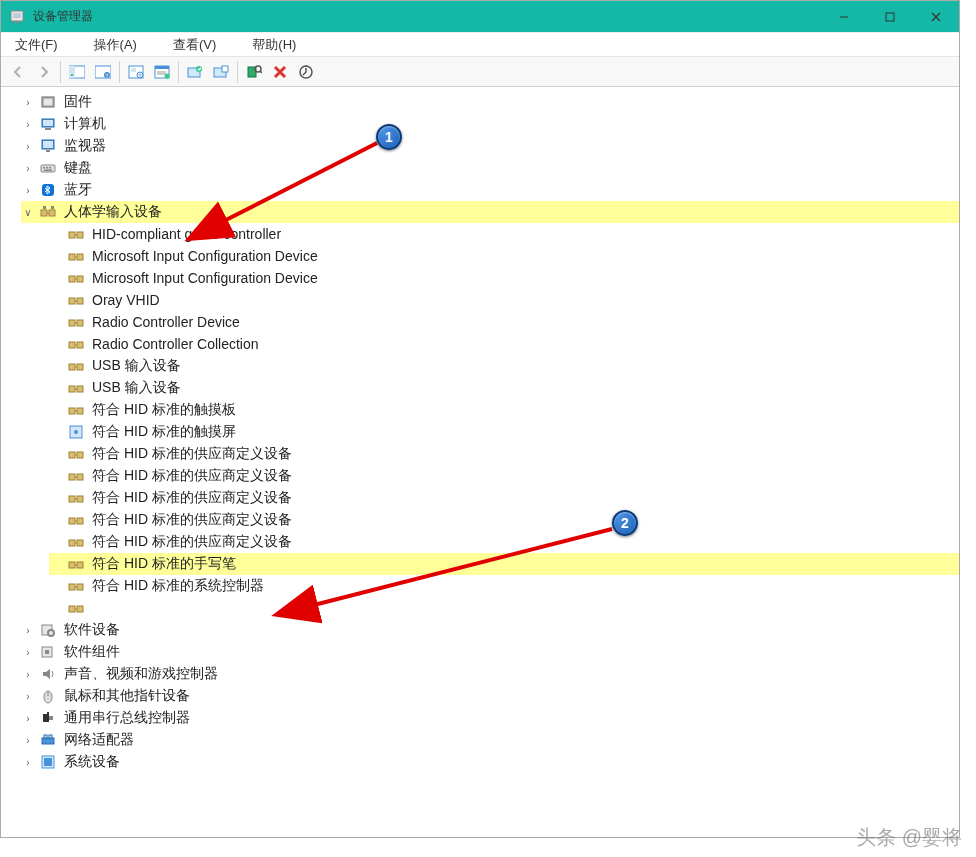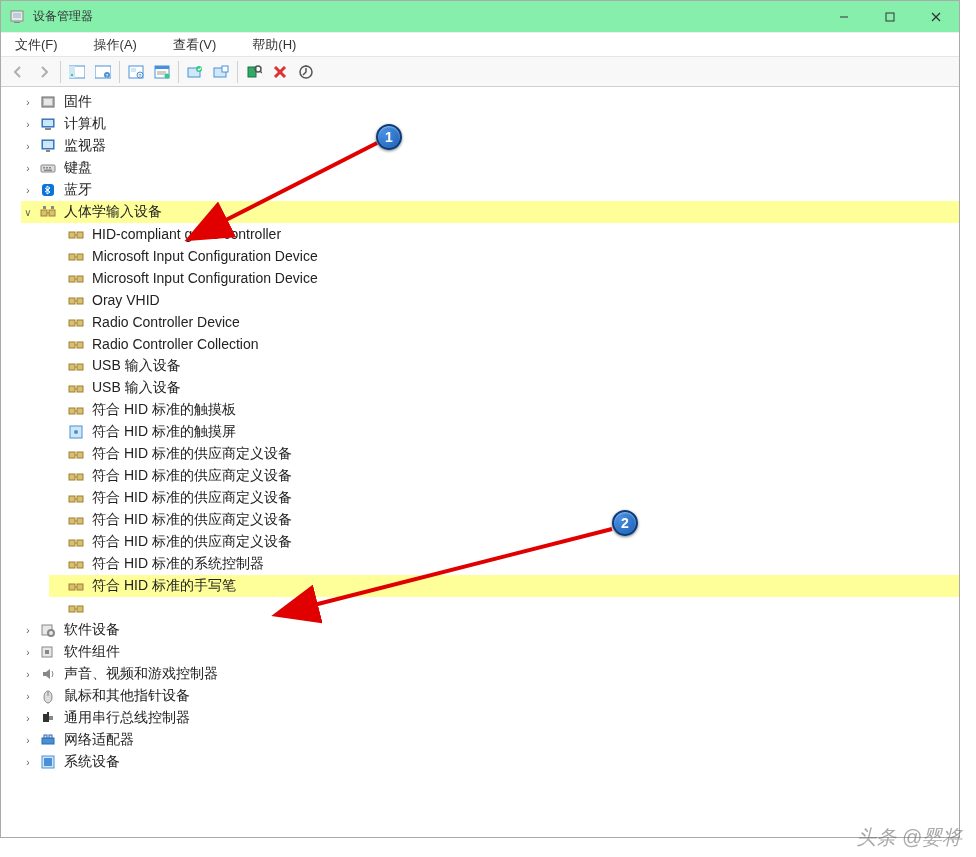--- a/index.html
+++ b/index.html
@@ -1,18 +1,18 @@
 <!DOCTYPE html>
 <html><head>
   <meta charset="utf-8">
   <style>
     * { margin: 0; padding: 0; box-sizing: border-box; font-family: "Microsoft YaHei", "Segoe UI", sans-serif; }
     body { background: #fff; width: 976px; height: 857px; position: relative; overflow: hidden; }
     .window { width: 960px; height: 838px; border: 1px solid #aaa; background: #fff; display: flex; flex-direction: column; position: relative; }
-    .titlebar { height: 32px; display: flex; align-items: center; padding: 0 8px; font-size: 12px; color: #333; background: #86efac; border-bottom: 1px solid #eee; position: relative; }
+    .titlebar { height: 32px; display: flex; align-items: center; padding: 0 8px; font-size: 12px; color: #333; background: #14b8a6; border-bottom: 1px solid #eee; position: relative; }
     .titlebar .app-icon { width: 16px; height: 16px; margin-right: 8px; display: inline-flex; align-items: center; justify-content: center; }
     .window-controls { position: absolute; right: 0; top: 0; display: flex; height: 32px; }
     .window-controls .ctrl { width: 46px; display: flex; align-items: center; justify-content: center; cursor: pointer; }
     .menubar { height: 24px; display: flex; align-items: center; padding: 0 8px; font-size: 13px; color: #333; border-bottom: 1px solid #e5e5e5; gap: 24px; }
     .menubar .menu-item { padding: 2px 6px; cursor: default; }
     .toolbar { height: 30px; display: flex; align-items: center; border-bottom: 1px solid #d0d0d0; background: #f8f8f8; padding: 0 4px; gap: 0; }
     .toolbar .sep { width: 1px; height: 22px; background: #d0d0d0; margin: 0 3px; }
     .toolbar .tbtn { width: 26px; height: 24px; display: flex; align-items: center; justify-content: center; cursor: pointer; border: 1px solid transparent; }
     .toolbar .tbtn.disabled { opacity: 0.45; cursor: default; }
     .content { flex: 1; display: flex; overflow: hidden; border-top: none; }
@@ -25,21 +25,21 @@
     .node .ico { width: 18px; height: 18px; display: flex; align-items: center; justify-content: center; flex-shrink: 0; }
     .node .label { white-space: nowrap; padding: 1px 3px; }
     .children { margin-left: 28px; }
     .children .node { padding-left: 0; }
     .highlight { background: #ffff99; }
     
     .ico svg { width: 16px; height: 16px; }
     
     .arrow-svg { position: absolute; pointer-events: none; z-index: 50; }
     .badge { position: absolute; width: 26px; height: 26px; border-radius: 50%; background: radial-gradient(circle at 30% 30%, #4a90e2, #1a5fb4); border: 2px solid #0a3b78; display: flex; align-items: center; justify-content: center; color: #fff; font-weight: bold; font-size: 14px; z-index: 51; box-shadow: inset 0 1px 2px rgba(255,255,255,0.5), 0 1px 3px rgba(0,0,0,0.5); }
-    .watermark { position: absolute; bottom: 6px; right: 14px; font-size: 20px; color: rgba(100,100,100,0.55); font-family: "Microsoft YaHei", sans-serif; z-index: 60; font-style: italic; }
+    .watermark { position: absolute; bottom: 6px; right: 14px; font-size: 20px; color: rgba(100,100,100,0.55); font-family: "Microsoft YaHei", sans-serif; z-index: 60; }
   </style>
 </head>
 <body>
 
 <div class="window">
 
   <div class="titlebar">
     <span class="app-icon">
       <svg viewBox="0 0 16 16">
           <rect x="2" y="2" width="12" height="10" fill="#e8e8e8" stroke="#888"></rect>
@@ -385,41 +385,41 @@
             <span class="expander"></span>
             <span class="ico">
               <svg viewBox="0 0 16 16">
                 <rect x="1" y="6" width="6" height="6" fill="#d8c070" stroke="#a08030"></rect>
                 <rect x="9" y="6" width="6" height="6" fill="#d8c070" stroke="#a08030"></rect>
                 <line x1="7" y1="9" x2="9" y2="9" stroke="#a08030"></line>
               </svg>
             </span>
             <span class="label">符合 HID 标准的供应商定义设备</span>
           </div>
+          <div class="node highlight">
+            <span class="expander"></span>
+            <span class="ico">
+              <svg viewBox="0 0 16 16">
+                <rect x="1" y="6" width="6" height="6" fill="#d8c070" stroke="#a08030"></rect>
+                <rect x="9" y="6" width="6" height="6" fill="#d8c070" stroke="#a08030"></rect>
+                <line x1="7" y1="9" x2="9" y2="9" stroke="#a08030"></line>
+              </svg>
+            </span>
+            <span class="label">符合 HID 标准的手写笔</span>
+          </div>
           <div class="node">
             <span class="expander"></span>
             <span class="ico">
               <svg viewBox="0 0 16 16">
                 <rect x="1" y="6" width="6" height="6" fill="#d8c070" stroke="#a08030"></rect>
                 <rect x="9" y="6" width="6" height="6" fill="#d8c070" stroke="#a08030"></rect>
                 <line x1="7" y1="9" x2="9" y2="9" stroke="#a08030"></line>
               </svg>
             </span>
             <span class="label">符合 HID 标准的系统控制器</span>
-          </div>
-          <div class="node highlight">
-            <span class="expander"></span>
-            <span class="ico">
-              <svg viewBox="0 0 16 16">
-                <rect x="1" y="6" width="6" height="6" fill="#d8c070" stroke="#a08030"></rect>
-                <rect x="9" y="6" width="6" height="6" fill="#d8c070" stroke="#a08030"></rect>
-                <line x1="7" y1="9" x2="9" y2="9" stroke="#a08030"></line>
-              </svg>
-            </span>
-            <span class="label">符合 HID 标准的手写笔</span>
           </div>
           <div class="node">
             <span class="expander"></span>
             <span class="ico">
               <svg viewBox="0 0 16 16">
                 <rect x="1" y="6" width="6" height="6" fill="#d8c070" stroke="#a08030"></rect>
                 <rect x="9" y="6" width="6" height="6" fill="#d8c070" stroke="#a08030"></rect>
                 <line x1="7" y1="9" x2="9" y2="9" stroke="#a08030"></line>
               </svg>
             </span>

